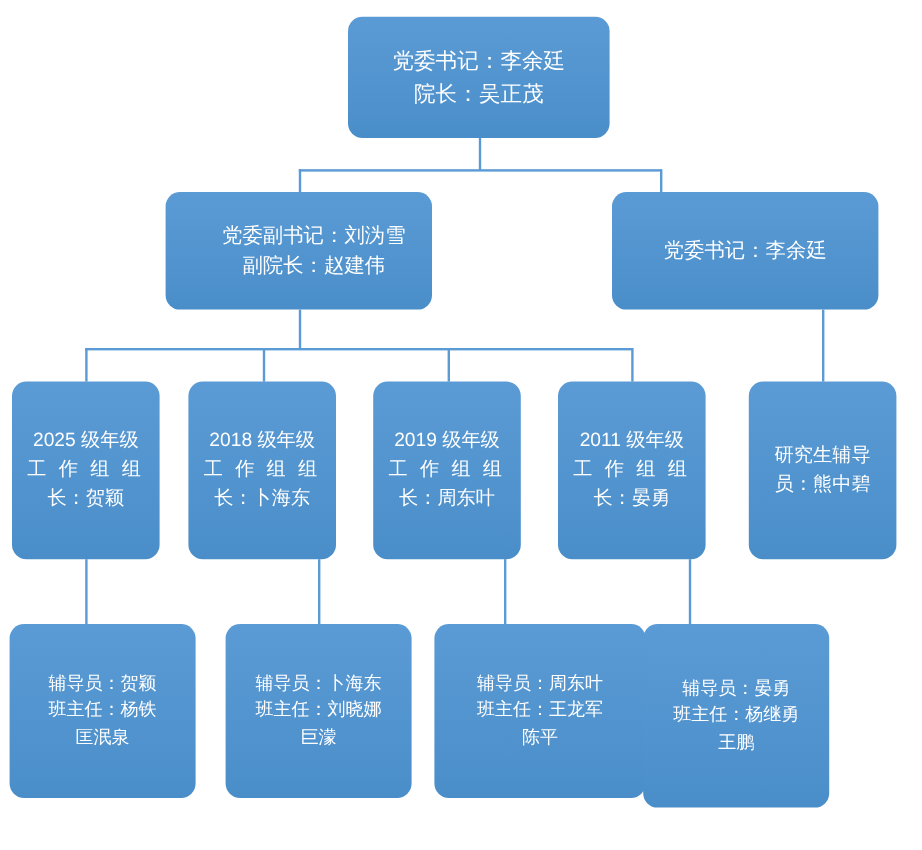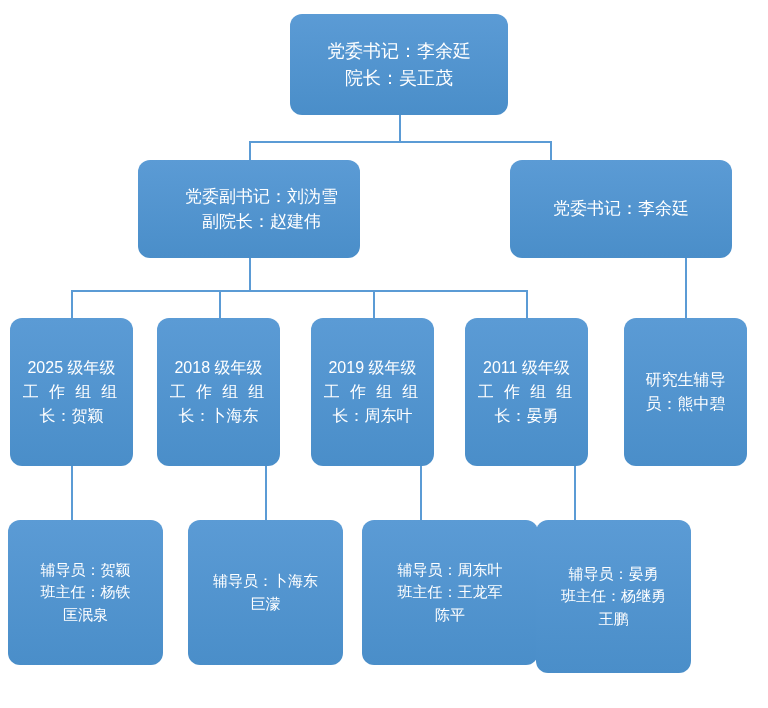--- a/index.html
+++ b/index.html
@@ -122,20 +122,21 @@
   </div>
 
   <div class="node level4" style="left:8px; top:520px; width:155px; height:145px;">
     <span class="line">辅导员：贺颖</span>
     <span class="line">班主任：杨铁</span>
     <span class="line">匡泯泉</span>
   </div>
 
   <div class="node level4" style="left:188px; top:520px; width:155px; height:145px;">
     <span class="line">辅导员：卜海东</span>
+    <span class="line">班主任：刘晓娜</span>
     <span class="line">巨濛</span>
   </div>
 
   <div class="node level4" style="left:362px; top:520px; width:176px; height:145px;">
     <span class="line">辅导员：周东叶</span>
     <span class="line">班主任：王龙军</span>
     <span class="line">陈平</span>
   </div>
 
   <div class="node level4" style="left:536px; top:520px; width:155px; height:153px;">

